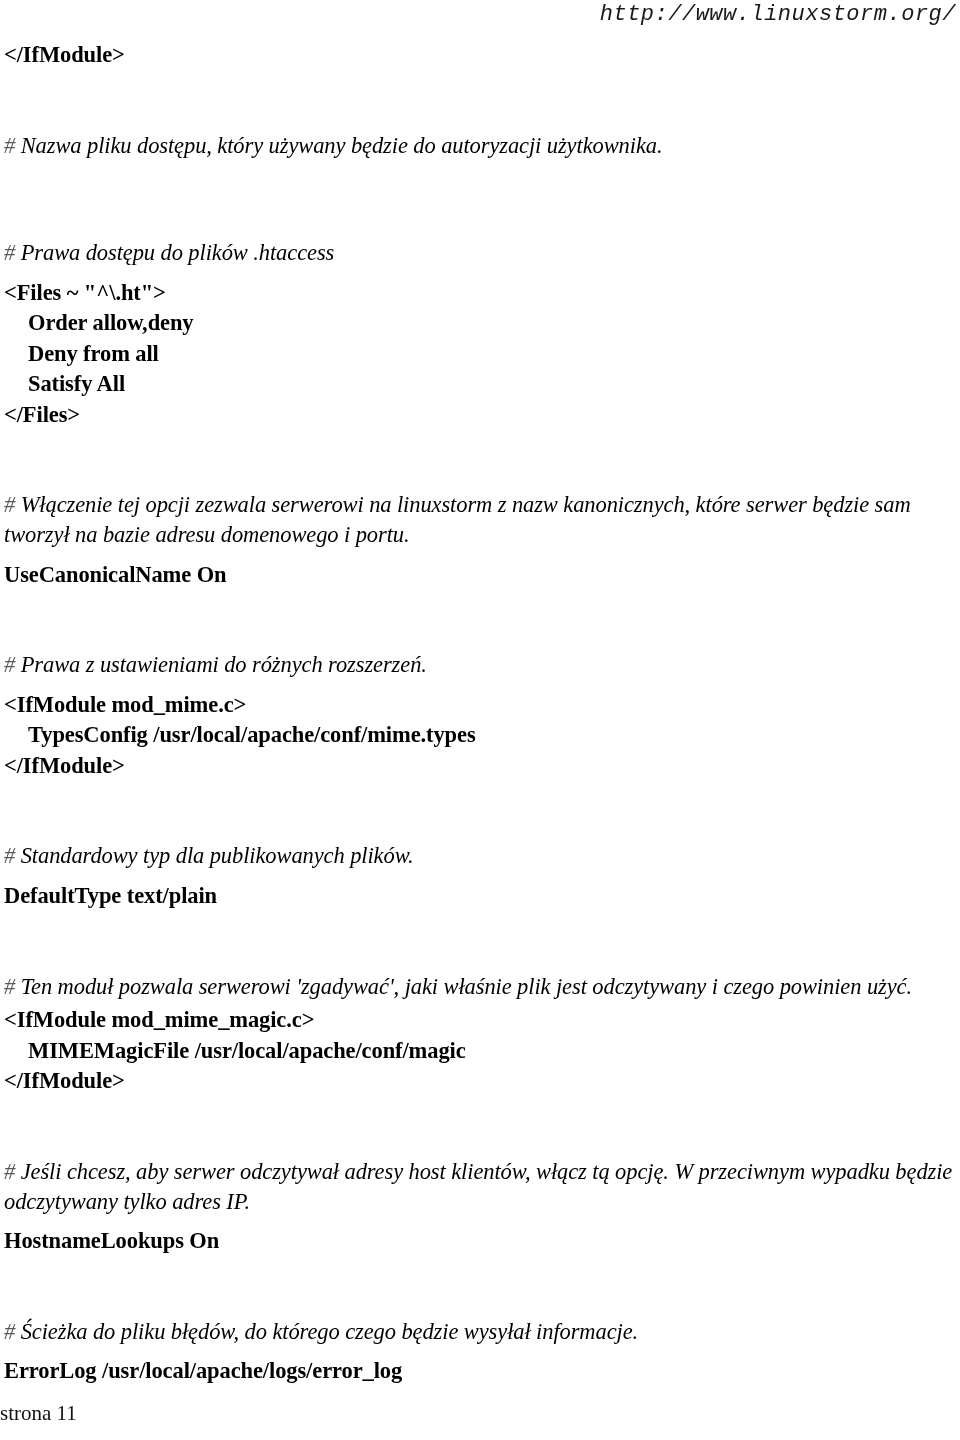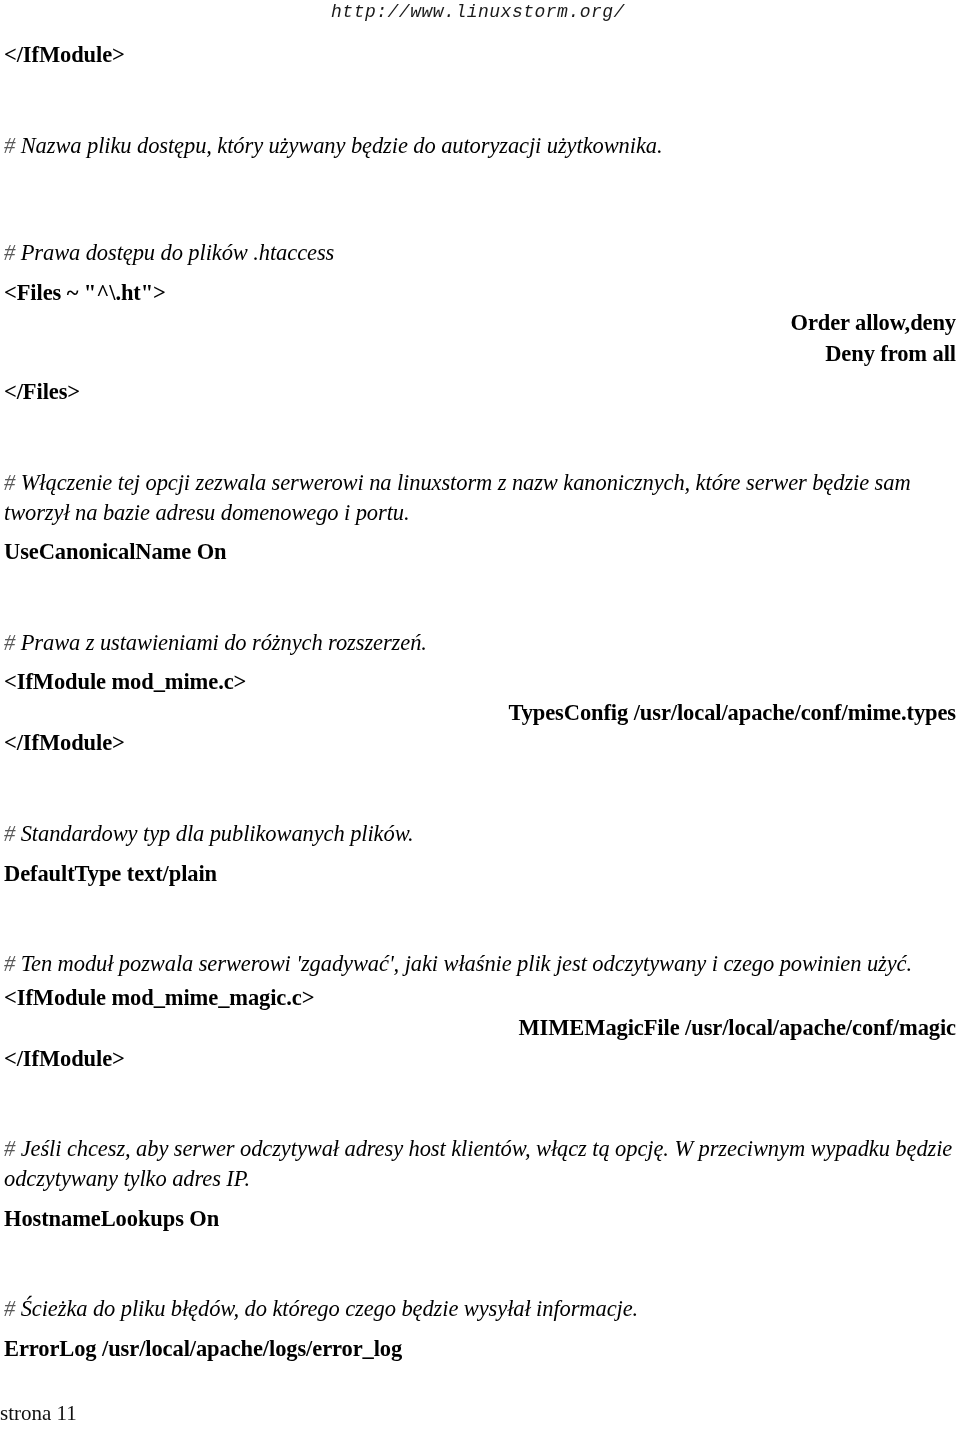--- a/index.html
+++ b/index.html
@@ -25,24 +25,24 @@
     box-sizing: border-box;
     padding: 0 4px 0 4px;
   }
 
   
   .page-header {
     position: absolute;
     top: 2px;
     left: 0;
     width: 956px;
-    text-align: center;
+    text-align: right;
     font-family: "Liberation Mono", "DejaVu Sans Mono", monospace;
     font-style: italic;
-    font-size: 18px;
+    font-size: 22px;
     letter-spacing: 0.5px;
     color: #1a1a1a;
     white-space: nowrap;
   }
 
   
   .content {
     position: absolute;
     top: 44px;
     left: 4px;
@@ -70,21 +70,21 @@
     letter-spacing: -0.1px;
     margin-top: 20px;
   }
 
   .line.comment .hash {
     color: #595959;
     font-style: italic;
   }
 
   
-  .indent-1 { padding-left: 24px; text-align: right; }
+  .indent-1 { padding-left: 24px; }
 
   
   .gap-xs { height: 8px; }
   .gap-sm { height: 14px; }
   .gap-xl { height: 44px; }
 
   
   .page-footer {
     position: absolute;
     bottom: 14px;
@@ -125,20 +125,21 @@
     <div class="gap-xs"></div>
 
     <div class="line directive indent-1">Order allow,deny</div>
 
     <div class="gap-xs"></div>
 
     <div class="line directive indent-1">Deny from all</div>
 
     <div class="gap-xs"></div>
 
+    <div class="line directive indent-1">Satisfy All</div>
 
     <div class="gap-xs"></div>
 
     <div class="line directive">&lt;/Files&gt;</div>
 
     <div class="gap-xl"></div>
 
     <div class="line comment"><span class="hash">#</span><span> Włączenie tej opcji zezwala serwerowi na linuxstorm z nazw kanonicznych, które serwer będzie sam tworzył na bazie adresu domenowego i portu.</span></div>
 
     <div class="gap-sm"></div>

